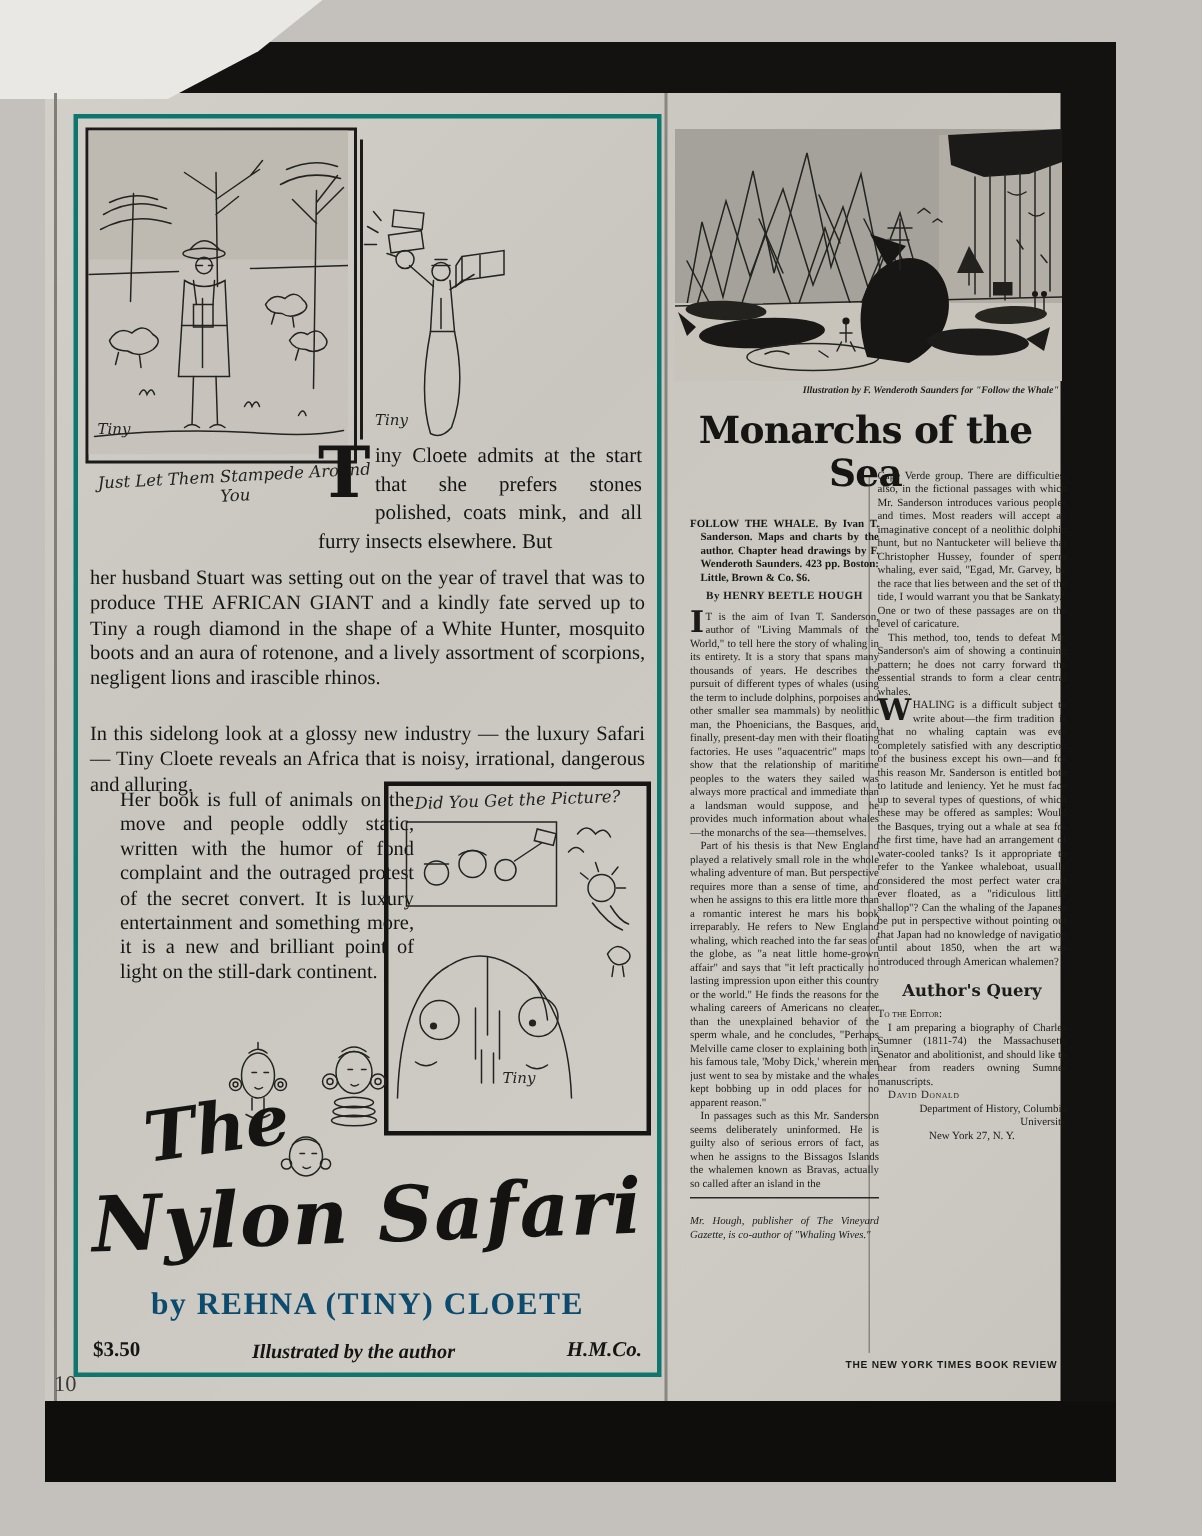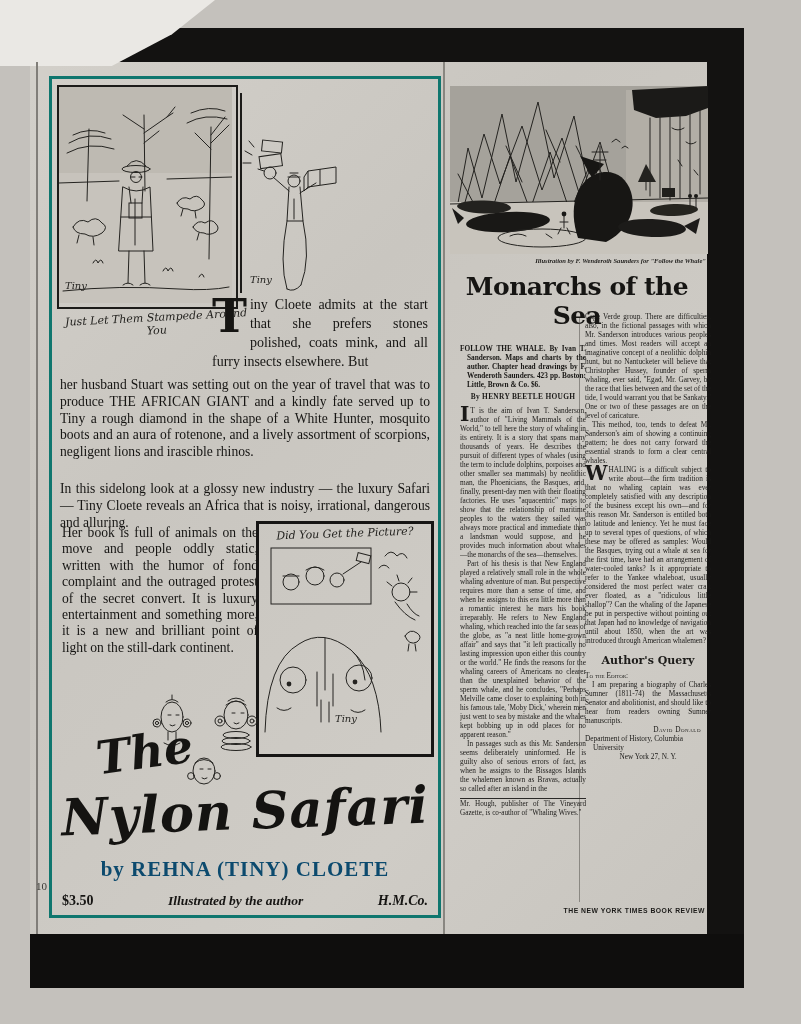--- a/index.html
+++ b/index.html
@@ -21,21 +21,21 @@
   .illo1{position:absolute;left:5px;top:6px;width:177px;height:220px;border:2px solid #1c1b19;}
   .cap-script{font-style:italic;font-family:"DejaVu Serif",serif;color:#23221f;}
   .cap1{position:absolute;left:2px;top:232px;width:205px;font-size:11px;transform:rotate(-3deg);text-align:center;}
   .illo2{position:absolute;left:188px;top:14px;width:98px;height:200px;border-left:2px solid #1c1b19;}
   .intro{position:absolute;left:160px;top:216px;width:216px;font-size:14px;line-height:19px;
          text-align:justify;color:#161513;}
   .dc-big{float:left;font-size:47px;line-height:38px;font-weight:bold;margin:2px 3px 0 0;font-family:"DejaVu Serif",serif;}
   .adp{position:absolute;text-align:justify;color:#161513;}
   .p1{left:8px;top:298px;width:370px;font-size:13.6px;line-height:16.8px;}
   .p2{left:8px;top:402px;width:370px;font-size:13.6px;line-height:16.8px;}
-  .p3{left:10px;top:446px;width:196px;font-size:13.6px;line-height:16.4px;}
+  .p3{left:28px;top:446px;width:196px;font-size:13.6px;line-height:16.4px;}
   .picbox{position:absolute;left:204px;top:442px;width:172px;height:230px;border:3px solid #161514;}
   .cap2{display:block;margin-top:3px;font-size:11px;text-align:center;transform:rotate(-2deg);}
   .heads{position:absolute;left:90px;top:608px;width:130px;height:104px;}
   .title-the{position:absolute;left:44px;top:646px;font-size:46px;font-weight:bold;font-style:italic;
              font-family:"DejaVu Serif",serif;transform:rotate(-8deg);color:#151412;}
   .title-main{position:absolute;left:4px;top:702px;width:378px;text-align:center;font-size:51px;
               font-weight:bold;font-style:italic;font-family:"DejaVu Serif",serif;transform:rotate(-2deg);
               letter-spacing:1px;color:#141311;white-space:nowrap;}
   .ad-byline{position:absolute;left:8px;top:778px;width:370px;text-align:center;font-size:21px;
              font-weight:bold;letter-spacing:1px;color:#0c4a6e;}
@@ -54,29 +54,29 @@
   .col{position:absolute;top:312px;width:126px;height:600px;overflow:hidden;}
   .col1{left:460px;margin-top:32px;}
   .col2{left:585px;}
   .coldiv{position:absolute;left:579px;top:318px;width:1px;height:584px;background:rgba(60,58,54,.45);}
   .colp{font-size:7.3px;line-height:9px;text-align:justify;text-indent:7px;margin:0;color:#1b1a18;}
   .nodent{text-indent:0;}
   .bookinfo{font-size:7.3px;line-height:9px;font-weight:bold;text-align:justify;margin:0 0 3px;
             padding-left:7px;text-indent:-7px;color:#171614;}
   .rev-byline{font-size:7.4px;font-weight:bold;text-align:center;margin:2px 0 5px;letter-spacing:.3px;}
   .dc{float:left;font-size:20px;line-height:17px;font-weight:bold;margin-right:1px;font-family:"DejaVu Serif",serif;}
-  .footnote{margin-top:5px;border-top:1px solid #2a2927;padding-top:1px;
+  .footnote{margin-top:5px;border-top:1px solid #2a2927;padding-top:11px;font-style:italic;
             font-size:7.2px;line-height:8.8px;text-align:justify;}
   .query-head{font-size:11px;font-weight:bold;text-align:center;margin:9px 0 4px;font-family:"DejaVu Serif",serif;}
   .smallcaps{font-variant:small-caps;}
-  .sig{text-align:right;padding-right:10px;font-variant:small-caps;letter-spacing:.5px;}
-  .addr{padding-left:8px;text-indent:-8px;text-align:left;}
+  .sig{padding-right:10px;font-variant:small-caps;letter-spacing:.5px;}
+  .addr{padding-left:8px;text-indent:-8px;text-align:right;}
   .addr2{text-align:center;text-indent:0;}
 
-  .pagenum{position:absolute;left:36px;top:880px;font-size:11px;color:#3a3935;text-align:center;}
+  .pagenum{position:absolute;left:36px;top:915px;font-size:15px;color:#3a3935;text-align:center;}
   .nyt-footer{position:absolute;left:545px;top:907px;width:160px;text-align:right;font-size:6.8px;
               font-weight:bold;letter-spacing:.5px;font-family:"Liberation Sans",sans-serif;color:#1b1a18;}
 
   svg .ln{stroke:#242320;stroke-width:1;fill:none;stroke-linecap:round;}
   svg .lnf{stroke:#242320;stroke-width:1;fill:none;}
   svg text.sig-t{font-style:italic;font-size:10px;font-family:"DejaVu Serif",serif;fill:#242320;}
 </style>
 </head>
 <body>
 

